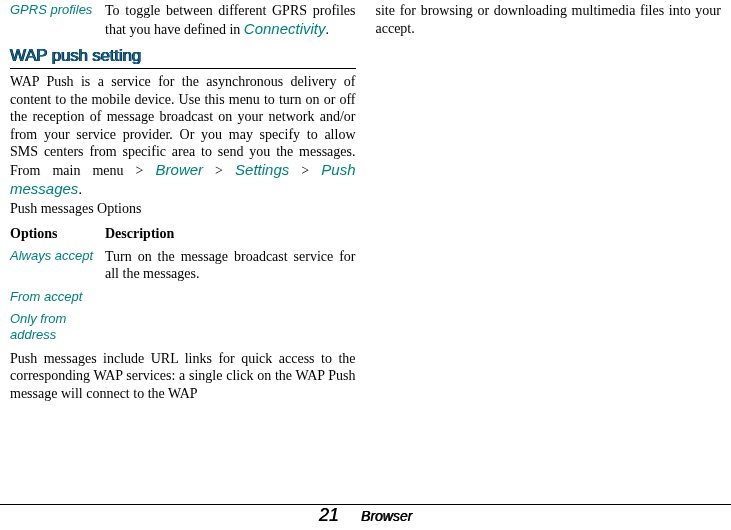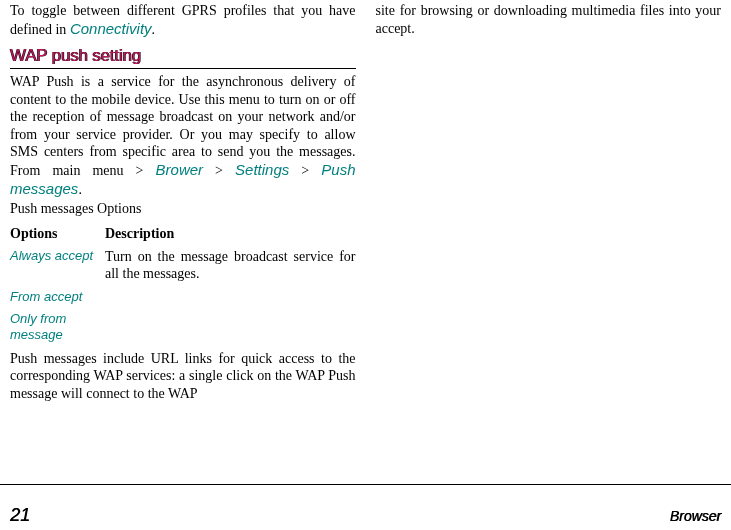--- a/index.html
+++ b/index.html
@@ -51,44 +51,44 @@
   }
   .link {
     color: #007f7f;
     font-style: italic;
     font-family: Arial, sans-serif;
     font-size: 15px;
   }
   .section-heading {
     font-family: Arial, sans-serif;
     font-size: 17px;
-    color: #be185d;
+    color: #0369a1;
     text-shadow: 0.5px 0 0 #000, -0.5px 0 0 #000;
     border-bottom: 1.5px solid #000;
     padding-bottom: 2px;
     margin: 2px 0 4px 0;
     letter-spacing: -0.2px;
   }
   .body-text {
     text-align: justify;
     line-height: 1.25;
     margin: 0 0 2px 0;
   }
   .opts-header {
     display: flex;
     font-weight: bold;
     margin: 6px 0 6px 0;
   }
   .opts-header .c1 { width: 95px; }
   .footer {
     border-top: 1.5px solid #000;
     display: flex;
-    justify-content: space-between;
+    justify-content: center;
     align-items: center;
-    padding: 20px 10px 4px 10px;
+    padding: 0 10px 4px 10px;
     gap: 22px;
   }
   .page-num {
     font-family: Arial, sans-serif;
     font-size: 18px;
     font-style: italic;
     text-shadow: 0.4px 0 0 #000;
   }
   .footer-title {
     font-family: Arial, sans-serif;
@@ -99,20 +99,21 @@
 </style>
 </head>
 <body>
 
 <div class="page">
   <div class="content">
 
     <div class="col left">
 
       <div class="row-table">
+        <div class="opt-name">GPRS profiles</div>
         <div class="opt-desc">
           <span>To toggle between different GPRS profiles that you have defined in </span><span class="link">Connectivity</span><span>.</span>
         </div>
       </div>
 
       <div class="section-heading">WAP push setting</div>
 
       <p class="body-text">
         <span>WAP Push is a service for the asynchronous delivery of content to the mobile device. Use this menu to turn on or off the reception of message broadcast on your network and/or from your service provider. Or you may specify to allow SMS centers from specific area to send you the messages. From main menu &gt; </span><span class="link">Brower</span><span> &gt; </span><span class="link">Settings</span><span> &gt; </span><span class="link">Push messages</span><span>.</span>
       </p>
@@ -127,21 +128,21 @@
       <div class="row-table">
         <div class="opt-name">Always accept</div>
         <div class="opt-desc">Turn on the message broadcast service for all the messages.</div>
       </div>
 
       <div class="row-table">
         <div class="opt-name">From accept</div>
       </div>
 
       <div class="row-table">
-        <div class="opt-name">Only from message</div>
+        <div class="opt-name">Only from address</div>
       </div>
 
       <p class="body-text">Push messages include URL links for quick access to the corresponding WAP services: a single click on the WAP Push message will connect to the WAP</p>
     </div>
 
     <div class="col right">
       <p class="body-text">site for browsing or downloading multimedia files into your accept.</p>
     </div>
   </div>
 

